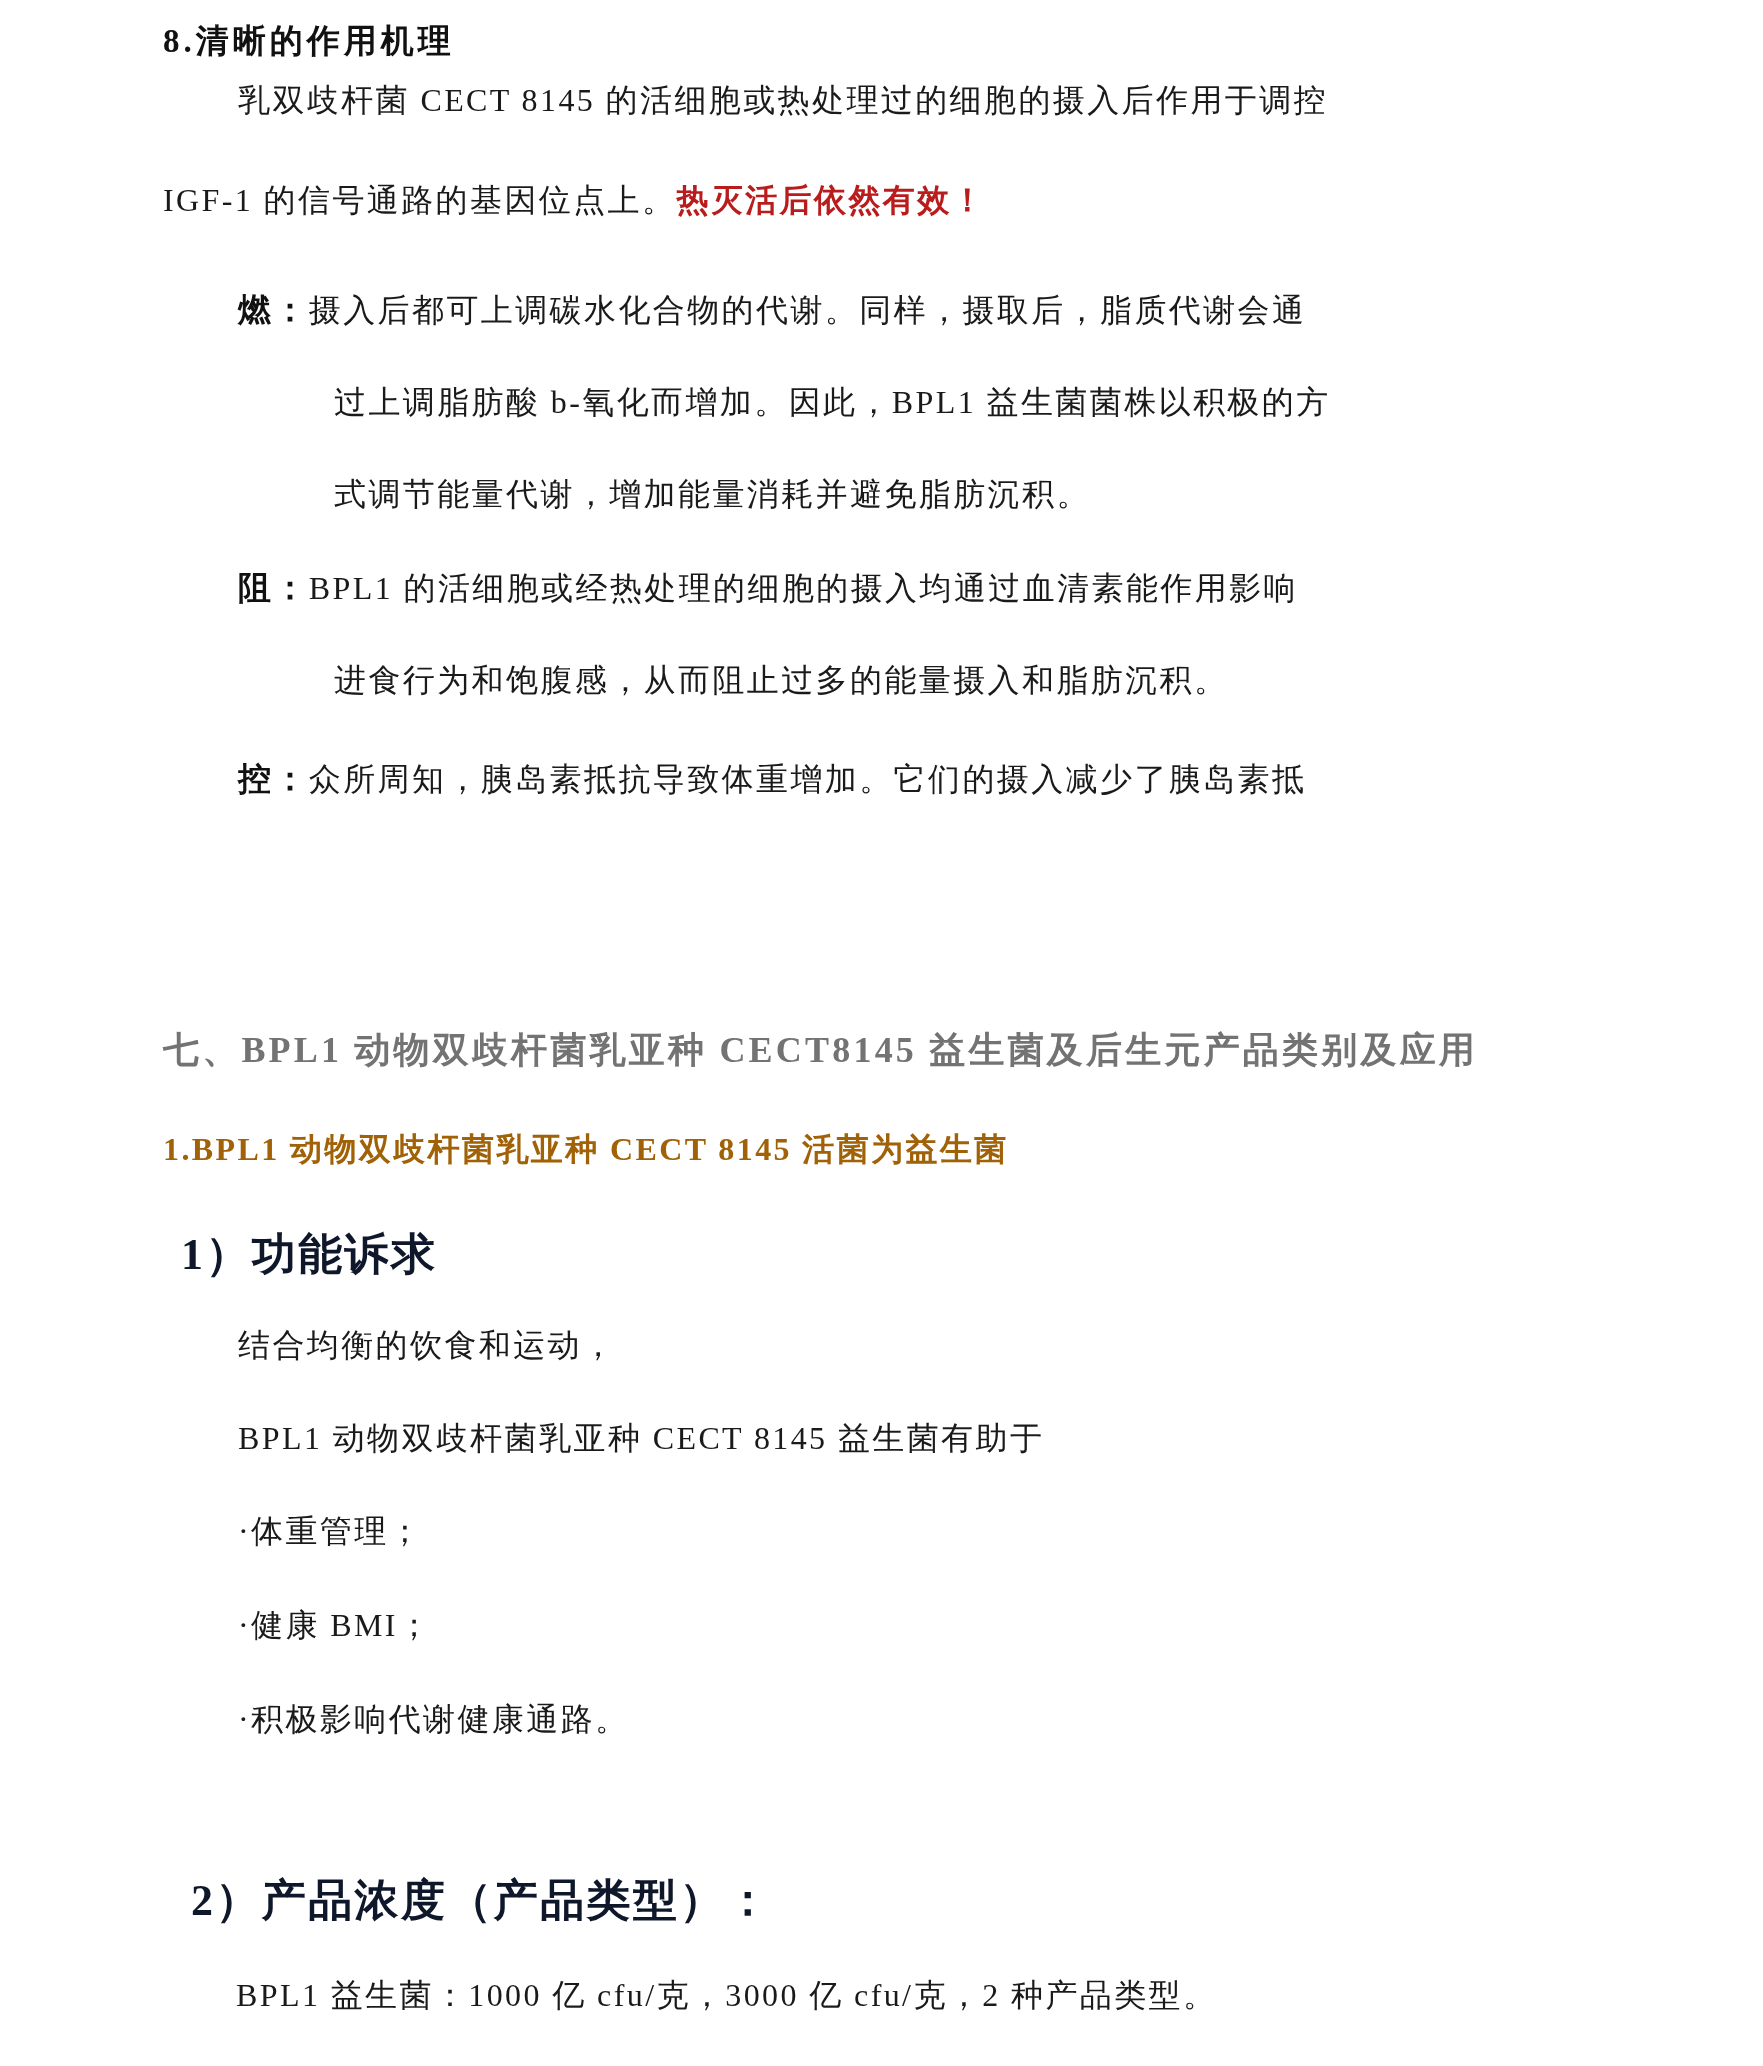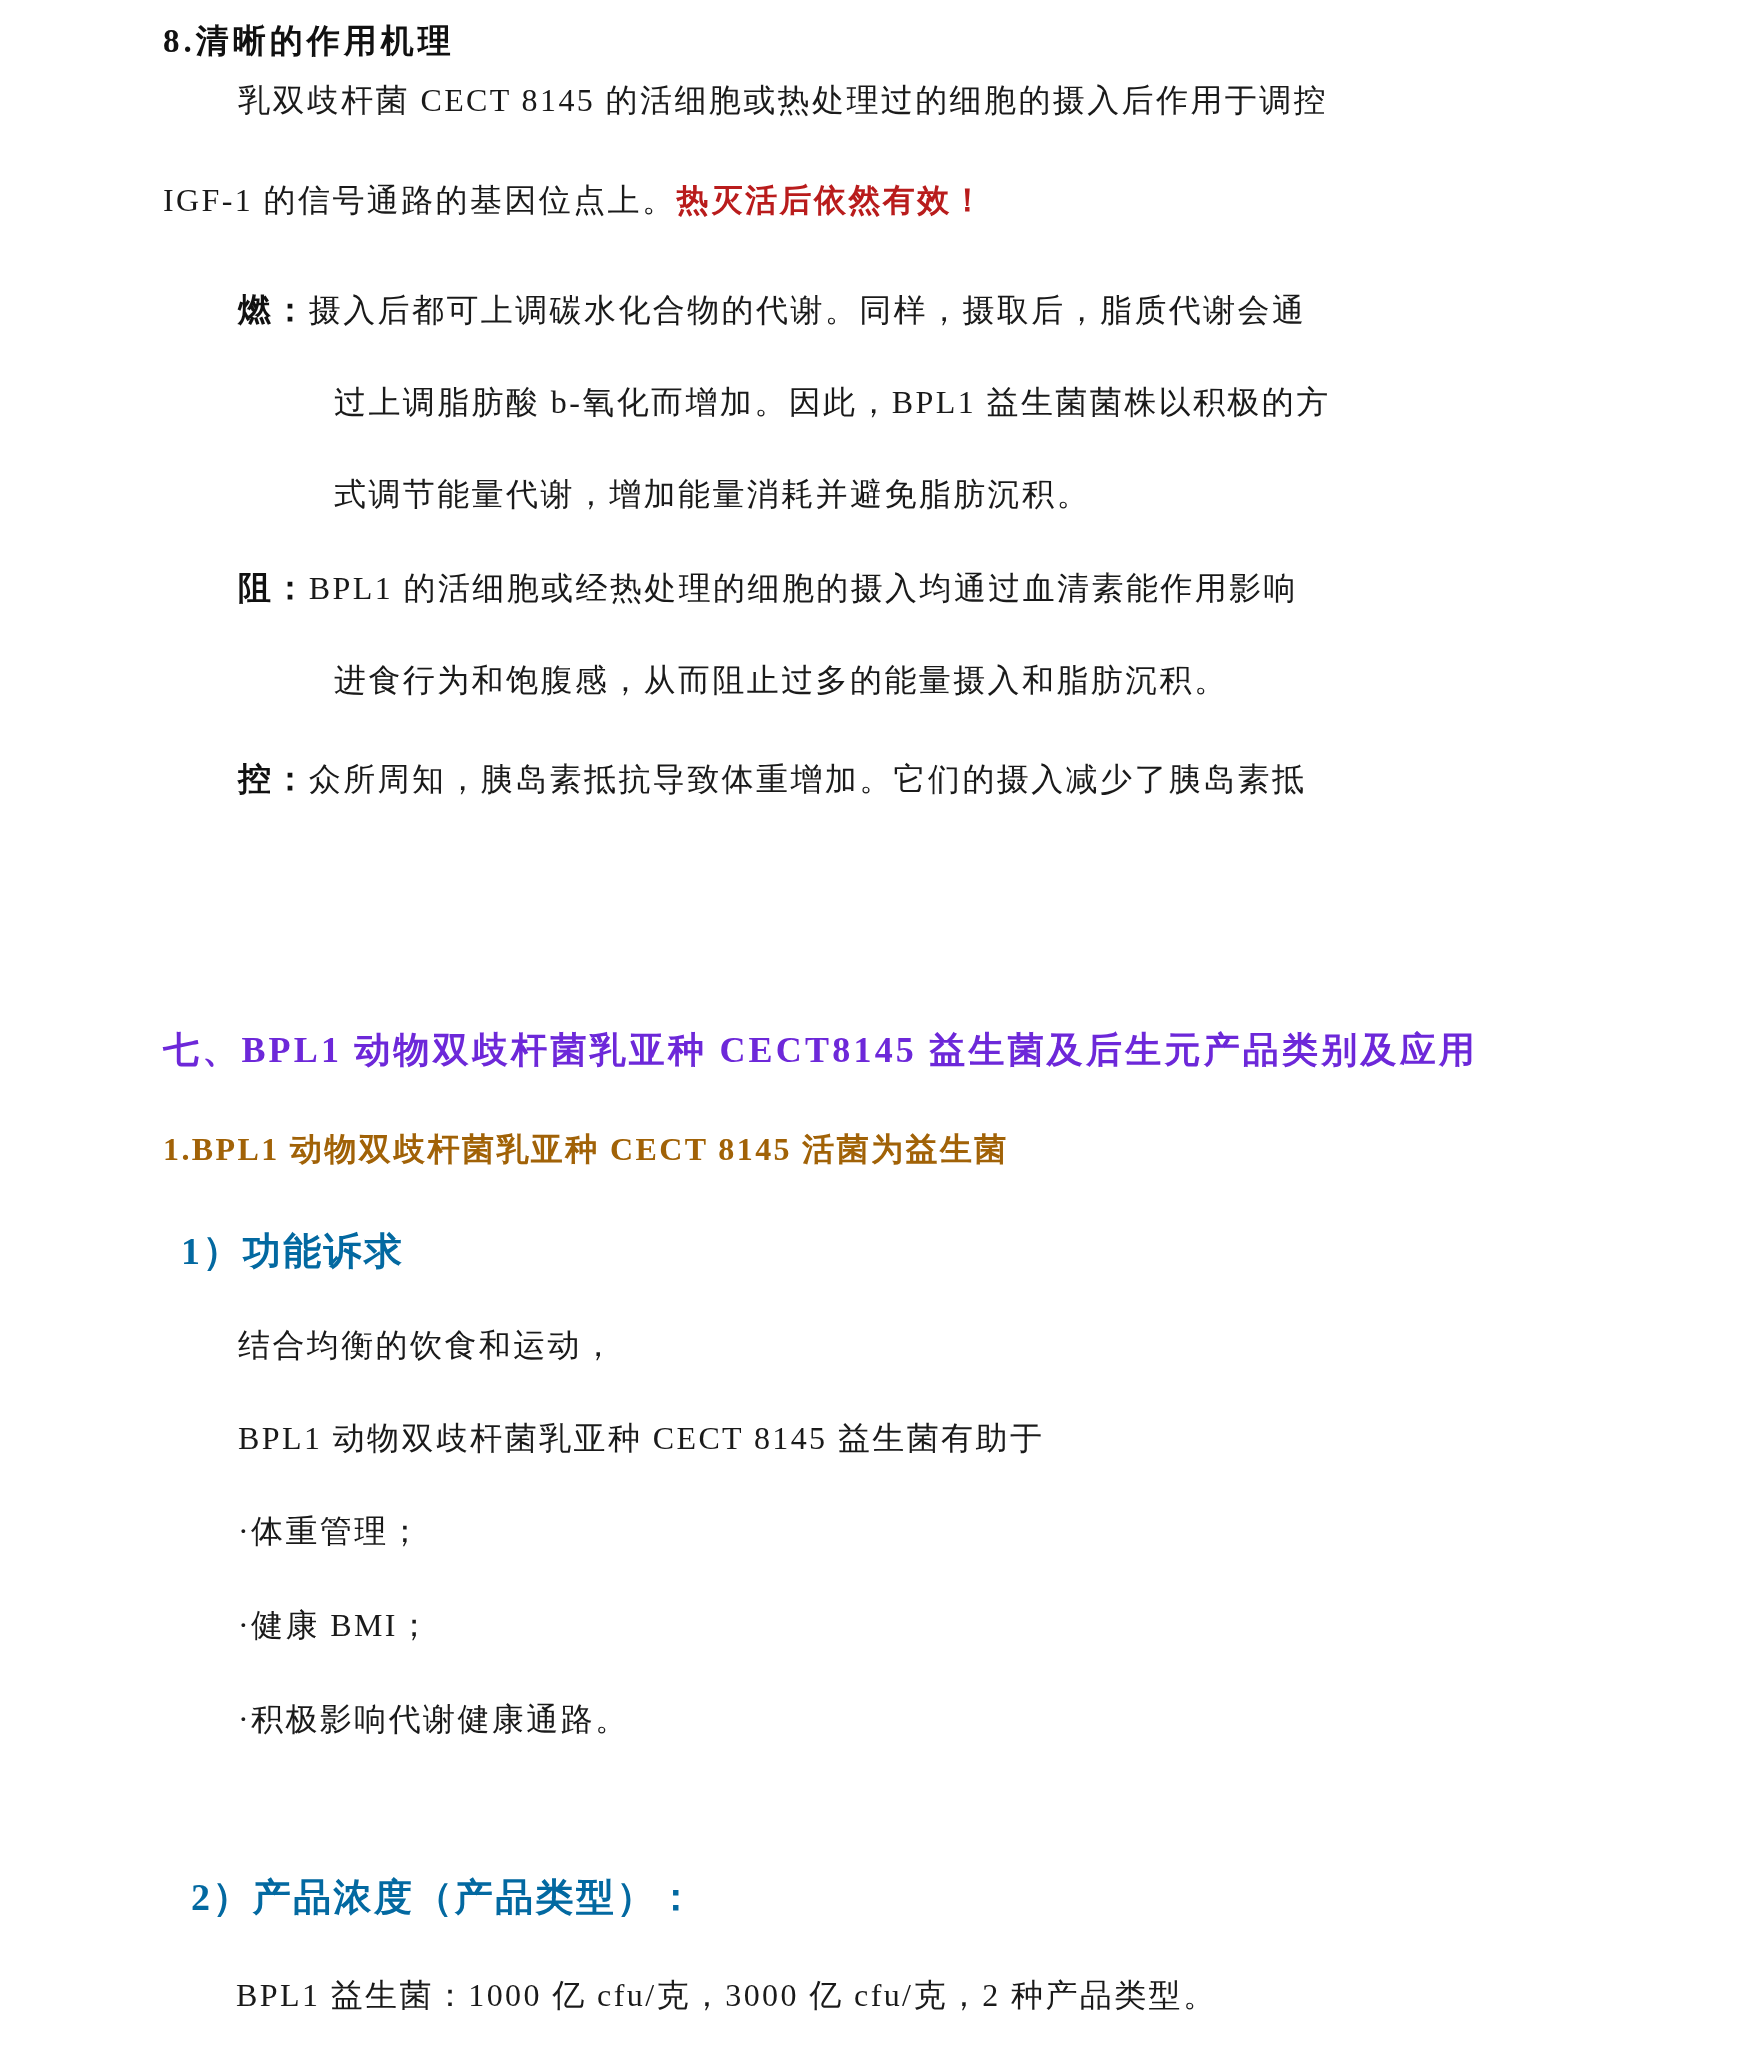--- a/index.html
+++ b/index.html
@@ -26,39 +26,39 @@
   .title6 {
     font-size: 33px;
     font-weight: bold;
     letter-spacing: 4px;
     color: #111111;
   }
   .title7 {
     font-size: 36px;
     font-weight: bold;
     letter-spacing: 3.2px;
-    color: #6d28d9;
+    color: #737373;
   }
   .blue {
     color: #b91c1c;
     font-weight: bold;
   }
   .red {
     color: #a16207;
     font-weight: bold;
   }
   .mech-label {
     font-weight: bold;
     font-size: 33px;
     color: #111111;
   }
   .subhead {
     font-weight: bold;
-    font-size: 38px;
-    color: #0369a1;
+    font-size: 44px;
+    color: #0f172a;
   }
 </style>
 </head>
 <body>
 
 <div id="page">
 
   <div class="line title6" style="left:163px; top:22px;">8.清晰的作用机理</div>
 
   <div class="line" style="left:238px; top:81px;">乳双歧杆菌 CECT 8145 的活细胞或热处理过的细胞的摄入后作用于调控</div>

